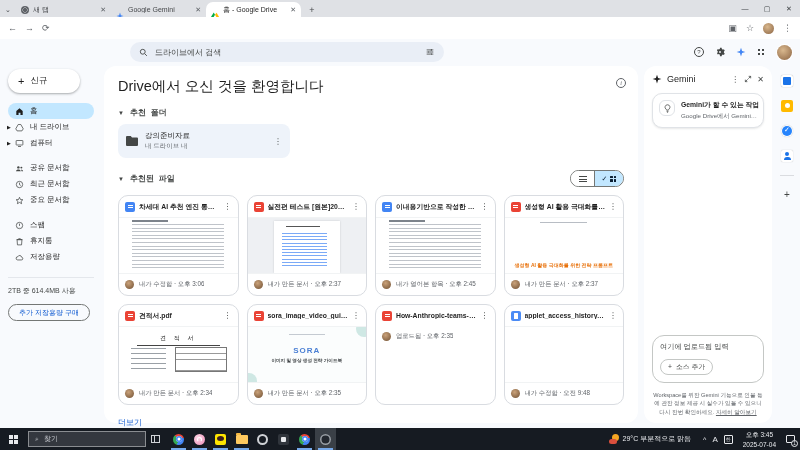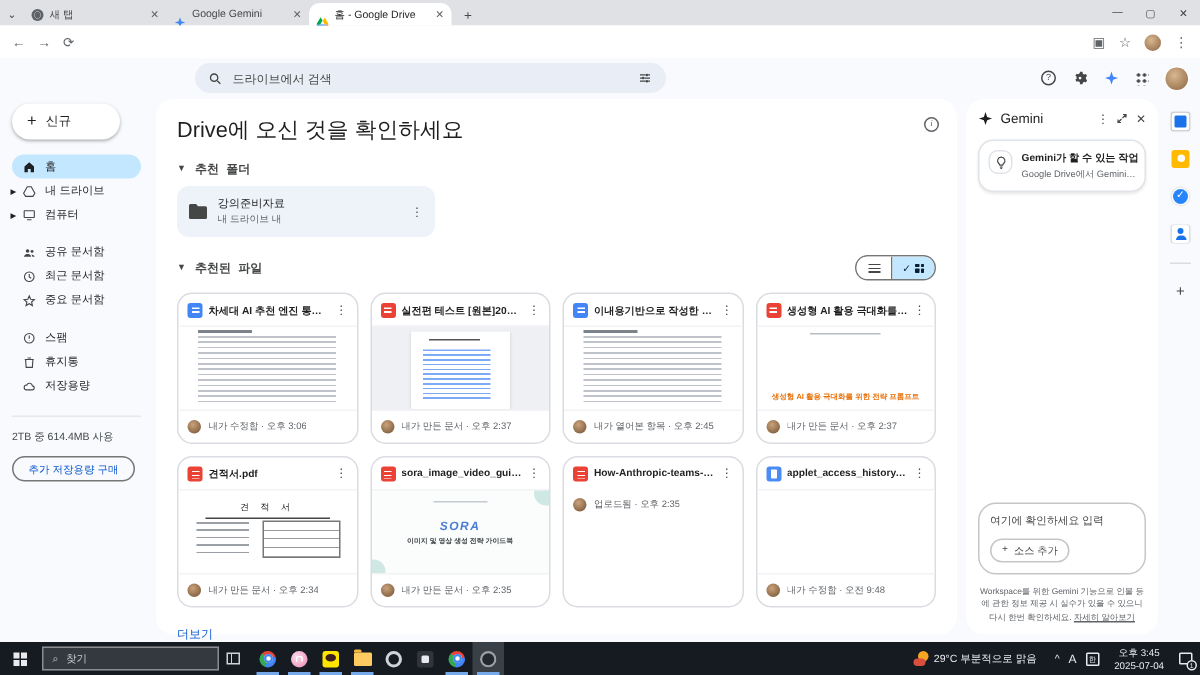--- a/index.html
+++ b/index.html
@@ -106,21 +106,21 @@
   .t-links .btitle { position:absolute; left:18%; right:30%; top:10%; height:1.5px; background:#555; }
   .t-orange .tline { position:absolute; left:30%; right:30%; top:8%; height:1px; background:#b8bdc4; }
   .t-orange .otext { position:absolute; left:3%; right:3%; bottom:9%; text-align:center; font-size:5px; font-weight:bold; color:#e8710a; white-space:nowrap; overflow:hidden; }
   .t-quote .qt { position:absolute; top:12%; left:0; right:0; text-align:center; font-size:6px; letter-spacing:3px; color:#222; border-bottom:1px solid #444; width:70%; margin:0 auto; padding-bottom:2px; }
   .t-quote .qlines { position:absolute; left:10%; top:38%; width:30%; height:40%; background:repeating-linear-gradient(to bottom,#9aa0a6 0,#9aa0a6 1px,transparent 1px,transparent 5px); }
   .t-quote .qtable { position:absolute; right:9%; top:36%; width:44%; height:46%; border:1px solid #777; background:repeating-linear-gradient(to bottom,transparent 0,transparent 5px,#999 5px,#999 5.8px); }
   .t-sora { background:#fbfdfd; }
   .t-sora .blob { position:absolute; width:16px; height:16px; border-radius:50%; background:#cfe8e4; }
   .t-sora .b1 { right:-6px; top:-6px; }
   .t-sora .b2 { left:-7px; bottom:-7px; }
-  .t-sora .stitle { position:absolute; top:34%; left:0; right:0; text-align:center; font-size:8px; font-weight:bold; color:#4a7fd4; letter-spacing:1px;font-style:italic; }
+  .t-sora .stitle { position:absolute; top:34%; left:0; right:0; text-align:center; font-size:8px; font-weight:bold; color:#4a7fd4; letter-spacing:1px; }
   .t-sora .ssub { position:absolute; top:56%; left:4%; right:4%; text-align:center; font-size:4.6px; font-weight:bold; color:#3c4043; white-space:nowrap; overflow:hidden; }
   .t-sora .stop { position:absolute; top:12%; left:35%; right:35%; height:1px; background:#c4cad1; }
   .t-anthropic { padding:5px 7px; }
   .t-anthropic .alabel { font-size:3.6px; letter-spacing:1.6px; font-weight:bold; color:#3d3929; }
   .t-anthropic .ahead { margin-top:2px; font-size:7.6px; line-height:1.08; font-weight:800; color:#141413; }
   .t-anthropic .ablock { position:absolute; left:7px; right:7px; bottom:-3px; height:22px; background:#c9674e; border-radius:3px; }
   .t-anthropic .ablock i { position:absolute; left:30%; right:30%; top:45%; height:2px; background:#f3e8e2; border-radius:1px; }
   .more-link { margin-top:12px; font-size:8px; color:#0b57d0; }
 
   
@@ -368,21 +368,21 @@
               </svg>
             </span>
             <span class="nlabel">저장용량</span>
           </div>
         </div>
       <div class="storage-text">2TB 중 614.4MB 사용</div>
       <div class="buybtn">추가 저장용량 구매</div>
     </aside>
 
     <main class="panel">
-      <div class="welcome">Drive에 오신 것을 확인하세요</div>
+      <div class="welcome">Drive에서 오신 것을 환영합니다</div>
       <div class="info-i">i</div>
 
       <div class="sec-row">
         <span class="chev">▼</span>
         <span class="sec-label">추천 폴더</span>
       </div>
       <div class="folder-card">
         <svg viewBox="0 0 24 20">
             <path fill="#444746" d="M9.5 0H2A2 2 0 0 0 0 2v16a2 2 0 0 0 2 2h20a2 2 0 0 0 2-2V5a2 2 0 0 0-2-2H12z"></path>
           </svg>
@@ -560,21 +560,21 @@
               <path d="M9.5 19.5h5M10.5 22h3"></path>
             </svg>
           </span>
         <div>
           <div class="g-card-title">Gemini가 할 수 있는 작업</div>
           <div class="g-card-sub">Google Drive에서 Gemini가 할 수 ...</div>
         </div>
       </div>
       <div class="g-bottom">
         <div class="g-input">
-          <div class="g-ph">여기에 확인하세요 입력</div>
+          <div class="g-ph">여기에 업로드됨 입력</div>
           <div class="g-chip">
             <span>+</span>
             <span>소스 추가</span>
           </div>
         </div>
         <div class="g-disc">
           <span>Workspace를 위한 Gemini 기능으로 인물 등에 관한 정보 제공 시 실수가 있을 수 있으니 다시 한번 확인하세요.</span>
           <span class="lm">자세히 알아보기</span>
         </div>
       </div>

